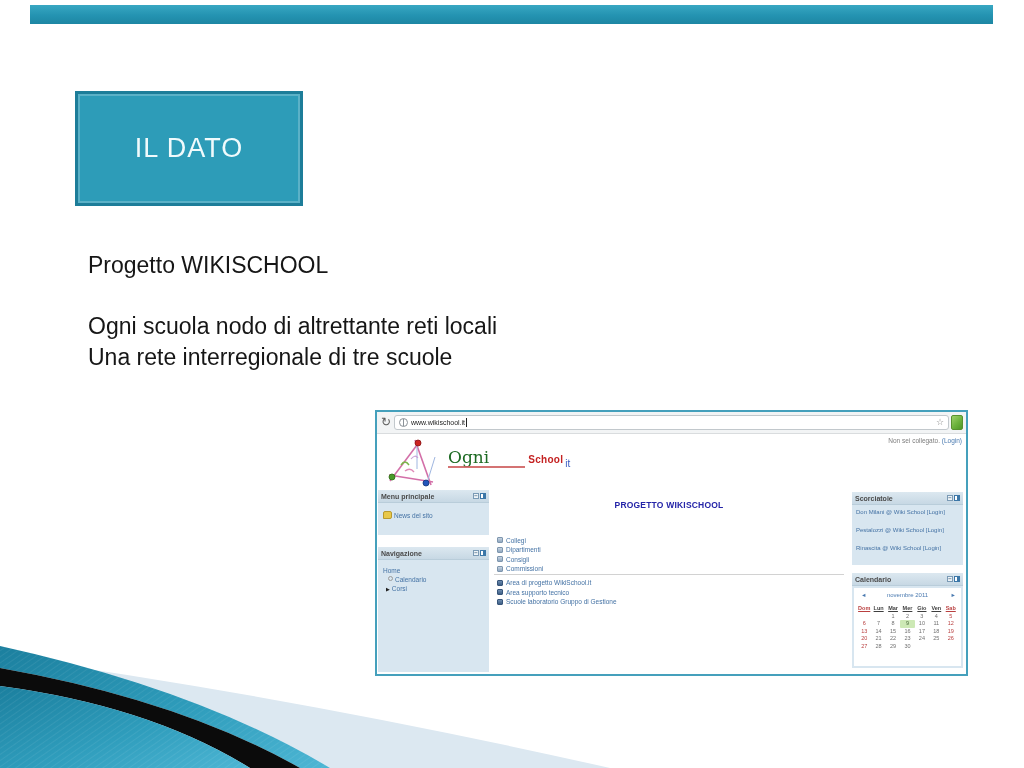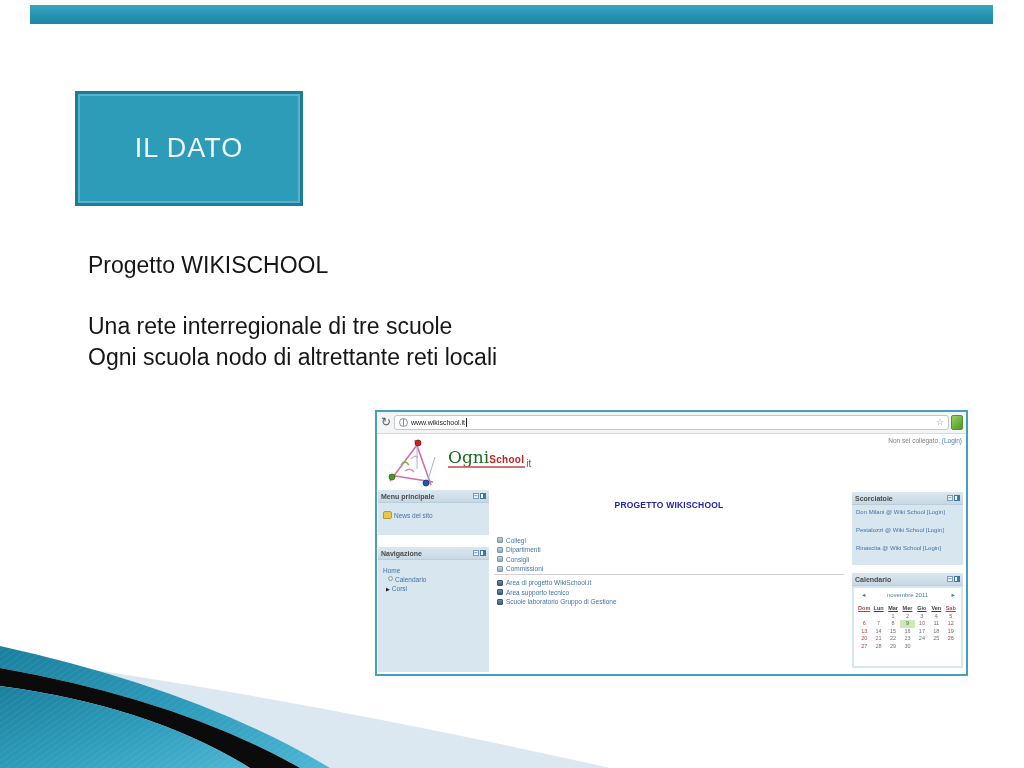--- a/index.html
+++ b/index.html
@@ -37,21 +37,21 @@
              background:linear-gradient(135deg,#9ed06a 0%,#6cb23c 55%,#4f9727 100%);
              border:1px solid #58922f;}
 
   .login-status{right:4px;top:25px;color:#7d7d7d;font-size:6.5px;}
   .login-status a{color:#4a7ab0;text-decoration:none;}
 
   
   .logo-tri{left:10px;top:27px;}
   .logo-text{left:71px;top:35px;white-space:nowrap;}
   .logo-wiki{font-family:"DejaVu Serif",serif;font-size:17px;color:#1e6b24;}
-  .logo-school{font-size:10px;font-weight:bold;color:#c42222;letter-spacing:.3px;}
+  .logo-school{font-size:10px;font-weight:bold;color:#c42222;letter-spacing:.3px;margin-left:39px;}
   .logo-tld{font-size:10px;color:#3a5bc0;vertical-align:-4px;}
   .logo-tagline{left:71px;top:54px;width:77px;height:2px;background:#cc5a5a;opacity:.85;}
 
   
   .blk-hd{height:13px;background:linear-gradient(180deg,#dce8f0,#c7d8e4);
           border-bottom:1px solid #b9cdda;display:flex;align-items:center;
           font-size:7px;font-weight:bold;color:#4a4a4a;padding:0 3px;box-sizing:border-box;}
   .blk-hd .ttl{flex:1;}
   .hdr-icons{display:flex;gap:1px;}
   .ic-min{width:6px;height:6px;background:#eef4f8;border:1px solid #7a9ab5;color:#4a6a85;
@@ -109,22 +109,22 @@
 
   <div class="abs top-bar"></div>
 
   <div class="abs title-box">
     <span>IL DATO</span>
   </div>
 
   <div class="abs body-text">
     <div>Progetto WIKISCHOOL</div>
     <div class="gap"></div>
+    <div>Ogni scuola nodo di altrettante reti locali</div>
     <div>Una rete interregionale di tre scuole</div>
-    <div>Ogni scuola nodo di altrettante reti locali</div>
   </div>
 
   <div class="abs browser">
 
     <div class="abs addrbar">
       <span class="abs reload">↻</span>
       <div class="abs url-field">
         <span class="globe"></span>
         <span class="url-text">www.wikischool.it</span>
         <span class="caret"></span>

